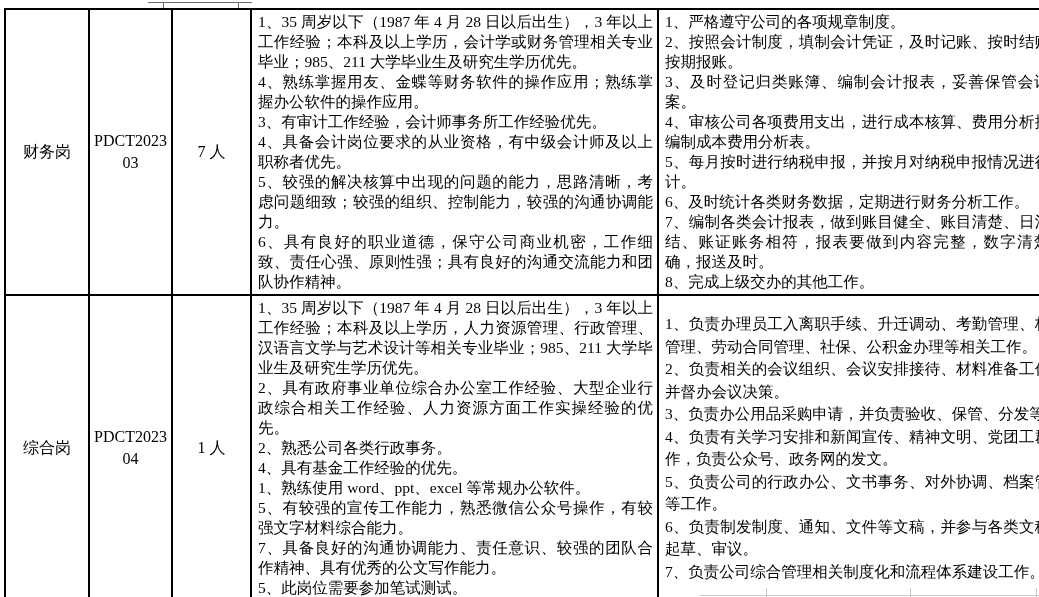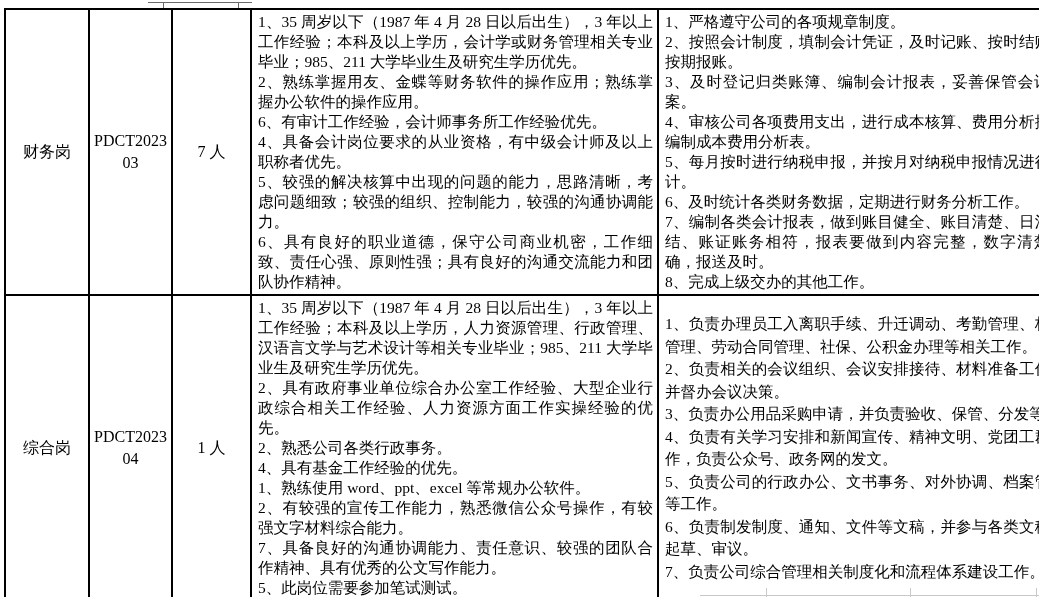--- a/index.html
+++ b/index.html
@@ -37,22 +37,22 @@
     <tbody>
       <tr class="row-1">
         <td class="c1 center">财务岗</td>
         <td class="c2 center">
           <div>PDCT2023</div>
           <div>03</div>
         </td>
         <td class="c3 center">7 人</td>
         <td class="c4 list">
             <div class="list-item">1、35 周岁以下（1987 年 4 月 28 日以后出生），3 年以上工作经验；本科及以上学历，会计学或财务管理相关专业毕业；985、211 大学毕业生及研究生学历优先。</div>
-            <div class="list-item">2、熟练掌握用友、金蝶等财务软件的操作应用；熟练掌握办公软件的操作应用。</div>
-            <div class="list-item">6、有审计工作经验，会计师事务所工作经验优先。</div>
+            <div class="list-item">4、熟练掌握用友、金蝶等财务软件的操作应用；熟练掌握办公软件的操作应用。</div>
+            <div class="list-item">3、有审计工作经验，会计师事务所工作经验优先。</div>
             <div class="list-item">4、具备会计岗位要求的从业资格，有中级会计师及以上职称者优先。</div>
             <div class="list-item">5、较强的解决核算中出现的问题的能力，思路清晰，考虑问题细致；较强的组织、控制能力，较强的沟通协调能力。</div>
             <div class="list-item">6、具有良好的职业道德，保守公司商业机密，工作细致、责任心强、原则性强；具有良好的沟通交流能力和团队协作精神。</div>
           </td>
         <td class="c5 list">
             <div class="list-item">1、严格遵守公司的各项规章制度。</div>
             <div class="list-item">2、按照会计制度，填制会计凭证，及时记账、按时结账、按期报账。</div>
             <div class="list-item">3、及时登记归类账簿、编制会计报表，妥善保管会计档案。</div>
             <div class="list-item">4、审核公司各项费用支出，进行成本核算、费用分析按月编制成本费用分析表。</div>
             <div class="list-item">5、每月按时进行纳税申报，并按月对纳税申报情况进行统计。</div>
@@ -67,21 +67,21 @@
           <div>PDCT2023</div>
           <div>04</div>
         </td>
         <td class="c3 center">1 人</td>
         <td class="c4 list">
             <div class="list-item">1、35 周岁以下（1987 年 4 月 28 日以后出生），3 年以上工作经验；本科及以上学历，人力资源管理、行政管理、汉语言文学与艺术设计等相关专业毕业；985、211 大学毕业生及研究生学历优先。</div>
             <div class="list-item">2、具有政府事业单位综合办公室工作经验、大型企业行政综合相关工作经验、人力资源方面工作实操经验的优先。</div>
             <div class="list-item">2、熟悉公司各类行政事务。</div>
             <div class="list-item">4、具有基金工作经验的优先。</div>
             <div class="list-item">1、熟练使用 word、ppt、excel 等常规办公软件。</div>
-            <div class="list-item">2、有较强的宣传工作能力，熟悉微信公众号操作，有较强文字材料综合能力。</div>
+            <div class="list-item">5、有较强的宣传工作能力，熟悉微信公众号操作，有较强文字材料综合能力。</div>
             <div class="list-item">7、具备良好的沟通协调能力、责任意识、较强的团队合作精神、具有优秀的公文写作能力。</div>
             <div class="list-item">5、此岗位需要参加笔试测试。</div>
           </td>
         <td class="c5 list loose">
             <div class="list-item">1、负责办理员工入离职手续、升迁调动、考勤管理、档案管理、劳动合同管理、社保、公积金办理等相关工作。</div>
             <div class="list-item">2、负责相关的会议组织、会议安排接待、材料准备工作，并督办会议决策。</div>
             <div class="list-item">3、负责办公用品采购申请，并负责验收、保管、分发等。</div>
             <div class="list-item">4、负责有关学习安排和新闻宣传、精神文明、党团工群工作，负责公众号、政务网的发文。</div>
             <div class="list-item">5、负责公司的行政办公、文书事务、对外协调、档案管理等工作。</div>
             <div class="list-item">6、负责制发制度、通知、文件等文稿，并参与各类文稿的起草、审议。</div>

